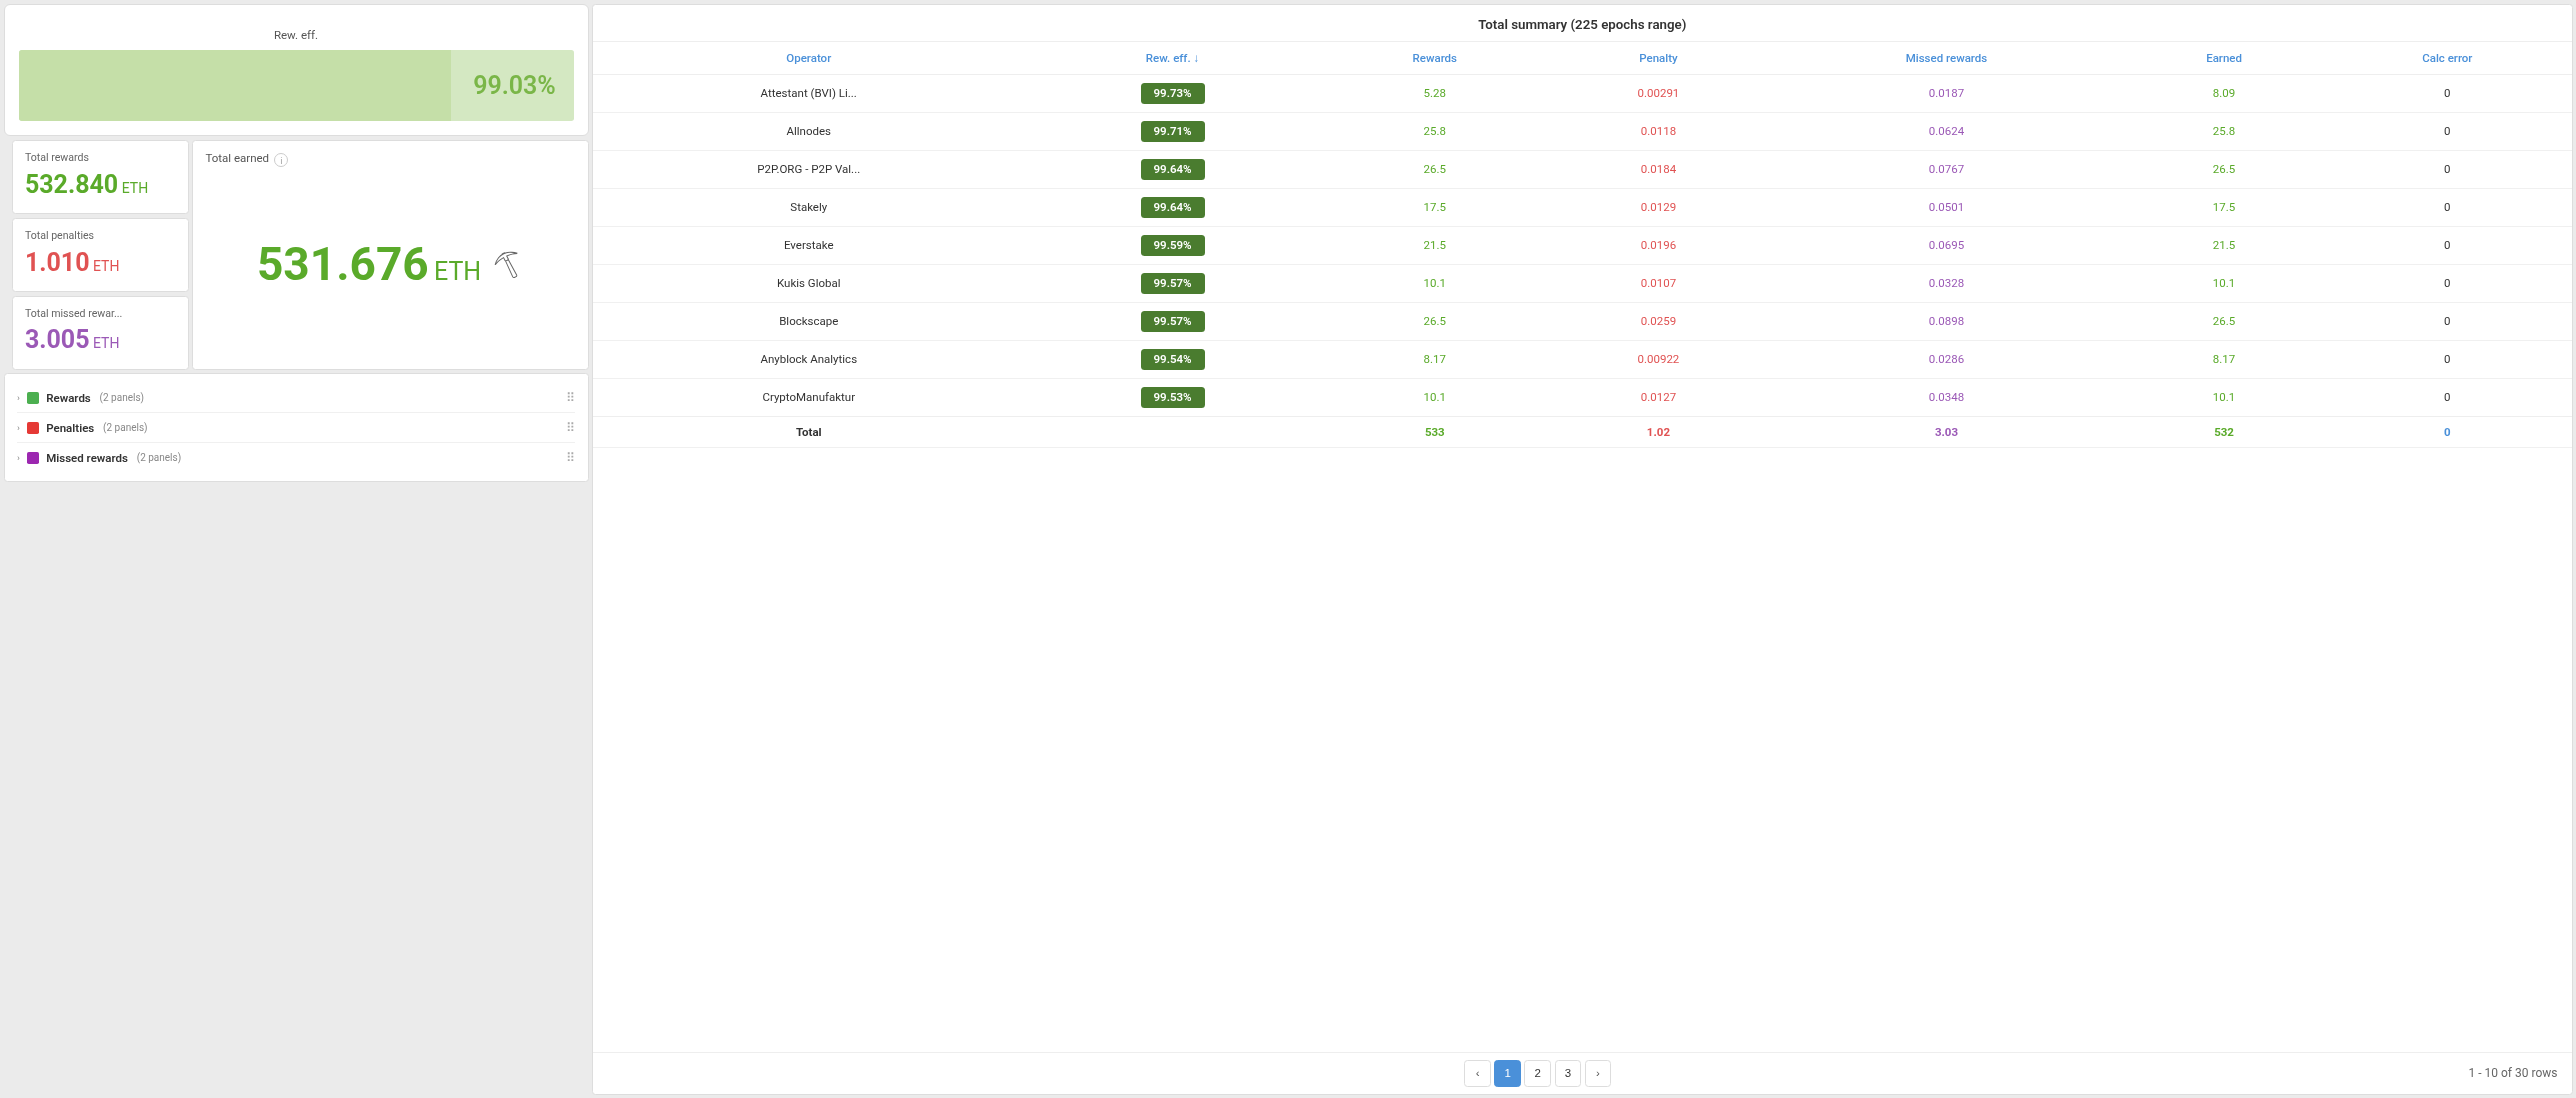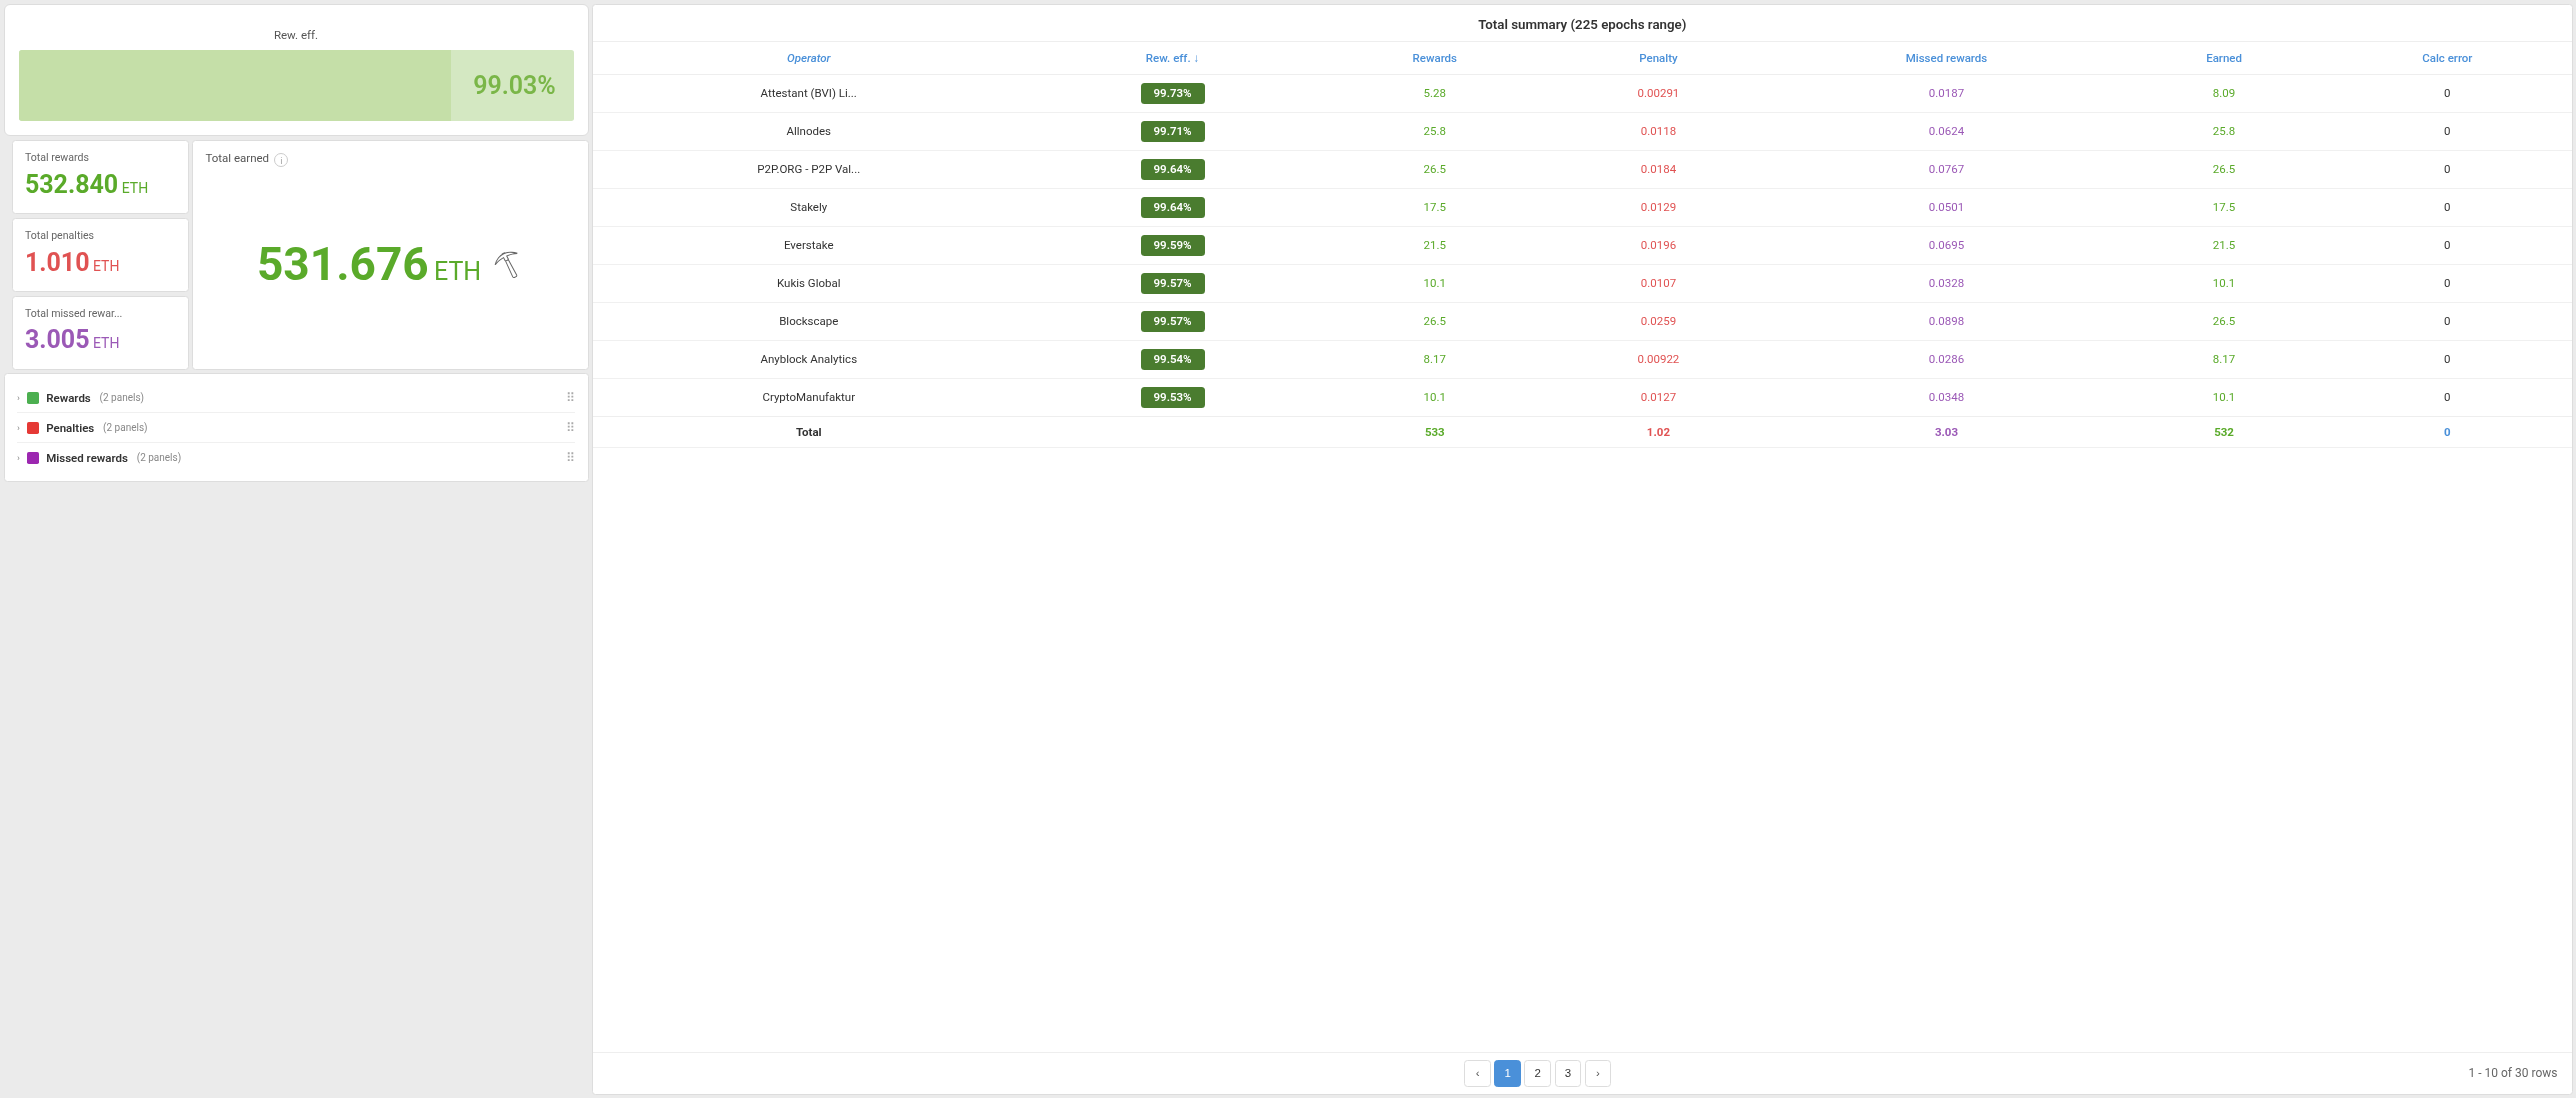--- a/index.html
+++ b/index.html
@@ -211,21 +211,21 @@
       border-collapse: collapse;
       font-size: 11.5px;
     }
     .data-table thead th {
       padding: 8.9px 10.6px;
       text-align: center;
       border-bottom: 1.8px solid #eee;
       font-weight: 500;
       white-space: nowrap;
     }
-    .data-table thead th.col-operator { text-align: center; color: #4a90d9; cursor: pointer; font-style: italic; }
+    .data-table thead th.col-operator { text-align: center; color: #4a90d9; cursor: pointer; }
     .data-table thead th.col-rew-eff { color: #4a90d9; cursor: pointer; }
     .data-table thead th.col-rewards { color: #4a90d9; cursor: pointer; }
     .data-table thead th.col-penalty { color: #4a90d9; cursor: pointer; }
     .data-table thead th.col-missed { color: #4a90d9; cursor: pointer; }
     .data-table thead th.col-earned { color: #4a90d9; cursor: pointer; }
     .data-table thead th.col-calc { color: #4a90d9; cursor: pointer; }
     .data-table tbody tr { border-bottom: 0.9px solid #f0f0f0; }
     .data-table tbody td {
       padding: 8px 10.6px;
       text-align: center;

